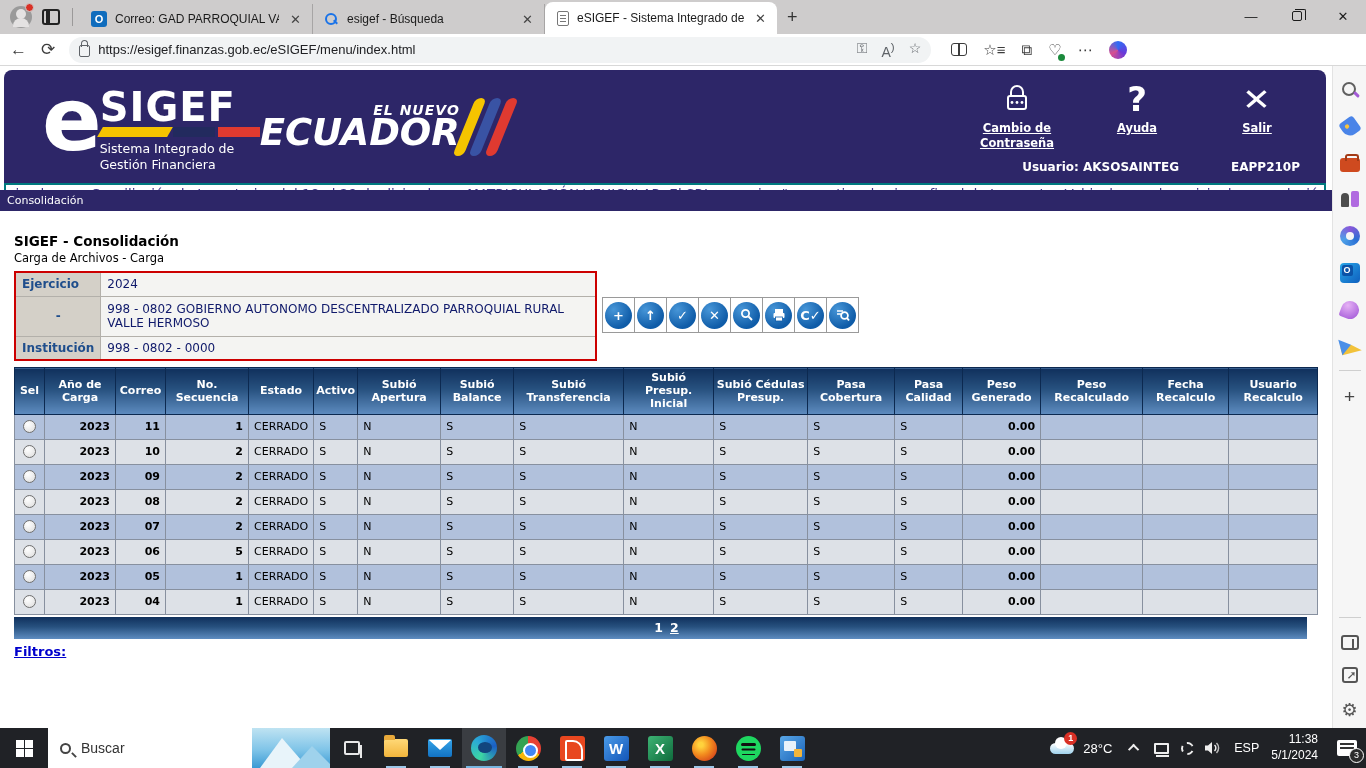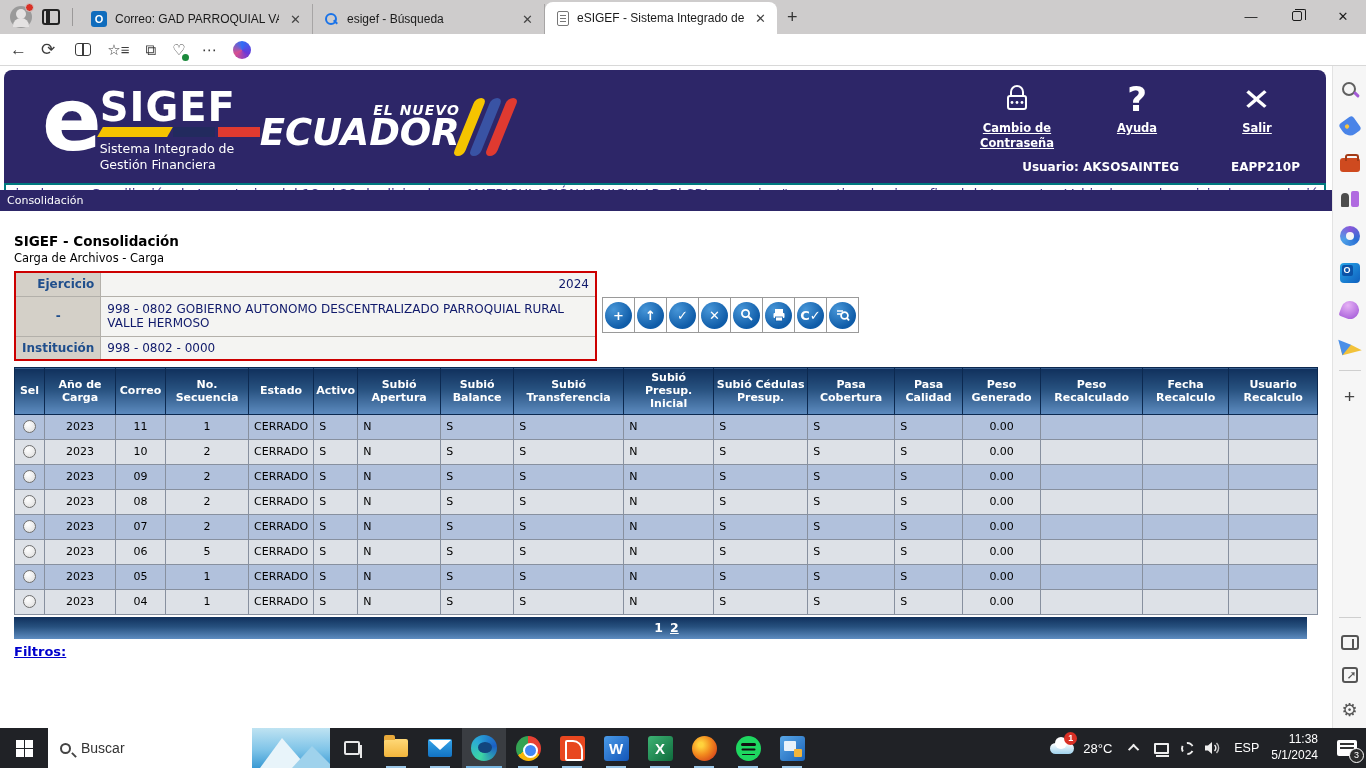--- a/index.html
+++ b/index.html
@@ -121,40 +121,40 @@
   .content { position:absolute; left:0; top:161px; width:1332px; }
   .page-title { margin:6px 0 0 14px; font-size:13.5px; font-weight:bold; color:#000; }
   .page-subtitle { margin:2px 0 0 14px; font-size:11.5px; color:#000; }
 
   .form-zone { position:relative; margin:6px 0 0 14px; height:92px; }
   .param-table { border-collapse:collapse; width:583px; border:2px solid #cc0000; background:#fff; }
   .param-table td { border:1px solid #b3b0aa; font-size:12px; padding:2px 6px; }
   .param-table td.lbl { width:80px; background:#d4d0c8; color:#1f4e8c; font-weight:bold; text-align:left; }
   .param-table tr:nth-child(2) td.lbl { text-align:center; }
   .param-table td.val { color:#101a6b; background:#f4f4f2; }
-  .param-table tr.r1 td { height:24px;text-align:right; }
+  .param-table tr.r1 td { height:24px; }
   .param-table tr.r2 td { height:40px; }
   .param-table tr.r3 td { height:24px; }
 
   .action-toolbar { position:absolute; left:589px; top:26px; display:flex; }
   .tb-btn { width:33px; height:36px; background:#fff; border:1px solid #9a9a9a; margin-left:-1px;
     display:flex; align-items:center; justify-content:center; }
   .tb-circle { width:27px; height:27px; border-radius:50%; background:radial-gradient(circle at 32% 28%,#4796d8,#0f5ca8 70%);
     display:flex; align-items:center; justify-content:center; color:#fff; font-size:13px; font-weight:bold; }
   .tb-circle svg { display:block; }
 
   .data-table { border-collapse:collapse; margin:4px 0 0 14px; table-layout:fixed; }
   .data-table th { background:linear-gradient(180deg,#10305c 0%,#27517f 45%,#5e8cc0 100%);
     color:#fff; font-size:11px; font-weight:bold; padding:3px 2px; line-height:1.2;
     border:1px solid #0c2950; text-align:center; }
   .data-table td { font-size:11px; color:#000; padding:2px 5px; height:25px;
     border:1px solid #87909f; overflow:hidden; white-space:nowrap; }
   .data-table tr.row-odd td { background:#b1c1dc; }
   .data-table tr.row-even td { background:#dde1e7; }
-  .data-table td.num { text-align:center; }
+  .data-table td.num { text-align:right;font-weight:bold; }
   .data-table td.ctr { text-align:center; }
   .radio { display:inline-block; width:13px; height:13px; border-radius:50%;
     background:radial-gradient(circle at 35% 30%,#fff,#dcdcdc); border:1px solid #6e6e6e; vertical-align:middle; }
 
   .pagination-bar { margin:2px 0 0 14px; width:1293px; height:22px;
     background:linear-gradient(180deg,#10305c 0%,#27517f 45%,#5e8cc0 100%);
     color:#fff; font-size:12.5px; font-weight:bold; text-align:center; line-height:22px; }
   .pagination-bar .pg-current { margin-right:7px; }
   .pagination-bar .pg-link { text-decoration:underline; cursor:pointer; }
   .filters-link { display:inline-block; margin:5px 0 0 14px; font-size:13px; font-weight:bold;
@@ -256,20 +256,29 @@
       <div class="win-btn">
           <span class="restore"></span>
         </div>
       <div class="win-btn">✕</div>
     </div>
   </div>
 
   <div class="nav-bar">
     <span class="nav-icon">←</span>
     <span class="nav-icon">⟳</span>
+    <div class="address-bar">
+      <span class="addr-lock"></span>
+      <span class="addr-url">https://esigef.finanzas.gob.ec/eSIGEF/menu/index.html</span>
+      <div class="addr-right">
+        <span>⚿</span>
+        <span>A<sup>)</sup></span>
+        <span>☆</span>
+      </div>
+    </div>
     <div class="toolbar-right">
       <span class="split-icon"></span>
       <span>☆≡</span>
       <span>⧉</span>
       <span class="essentials-icon">♡</span>
       <span>⋯</span>
       <span class="copilot-icon"></span>
     </div>
   </div>
 

